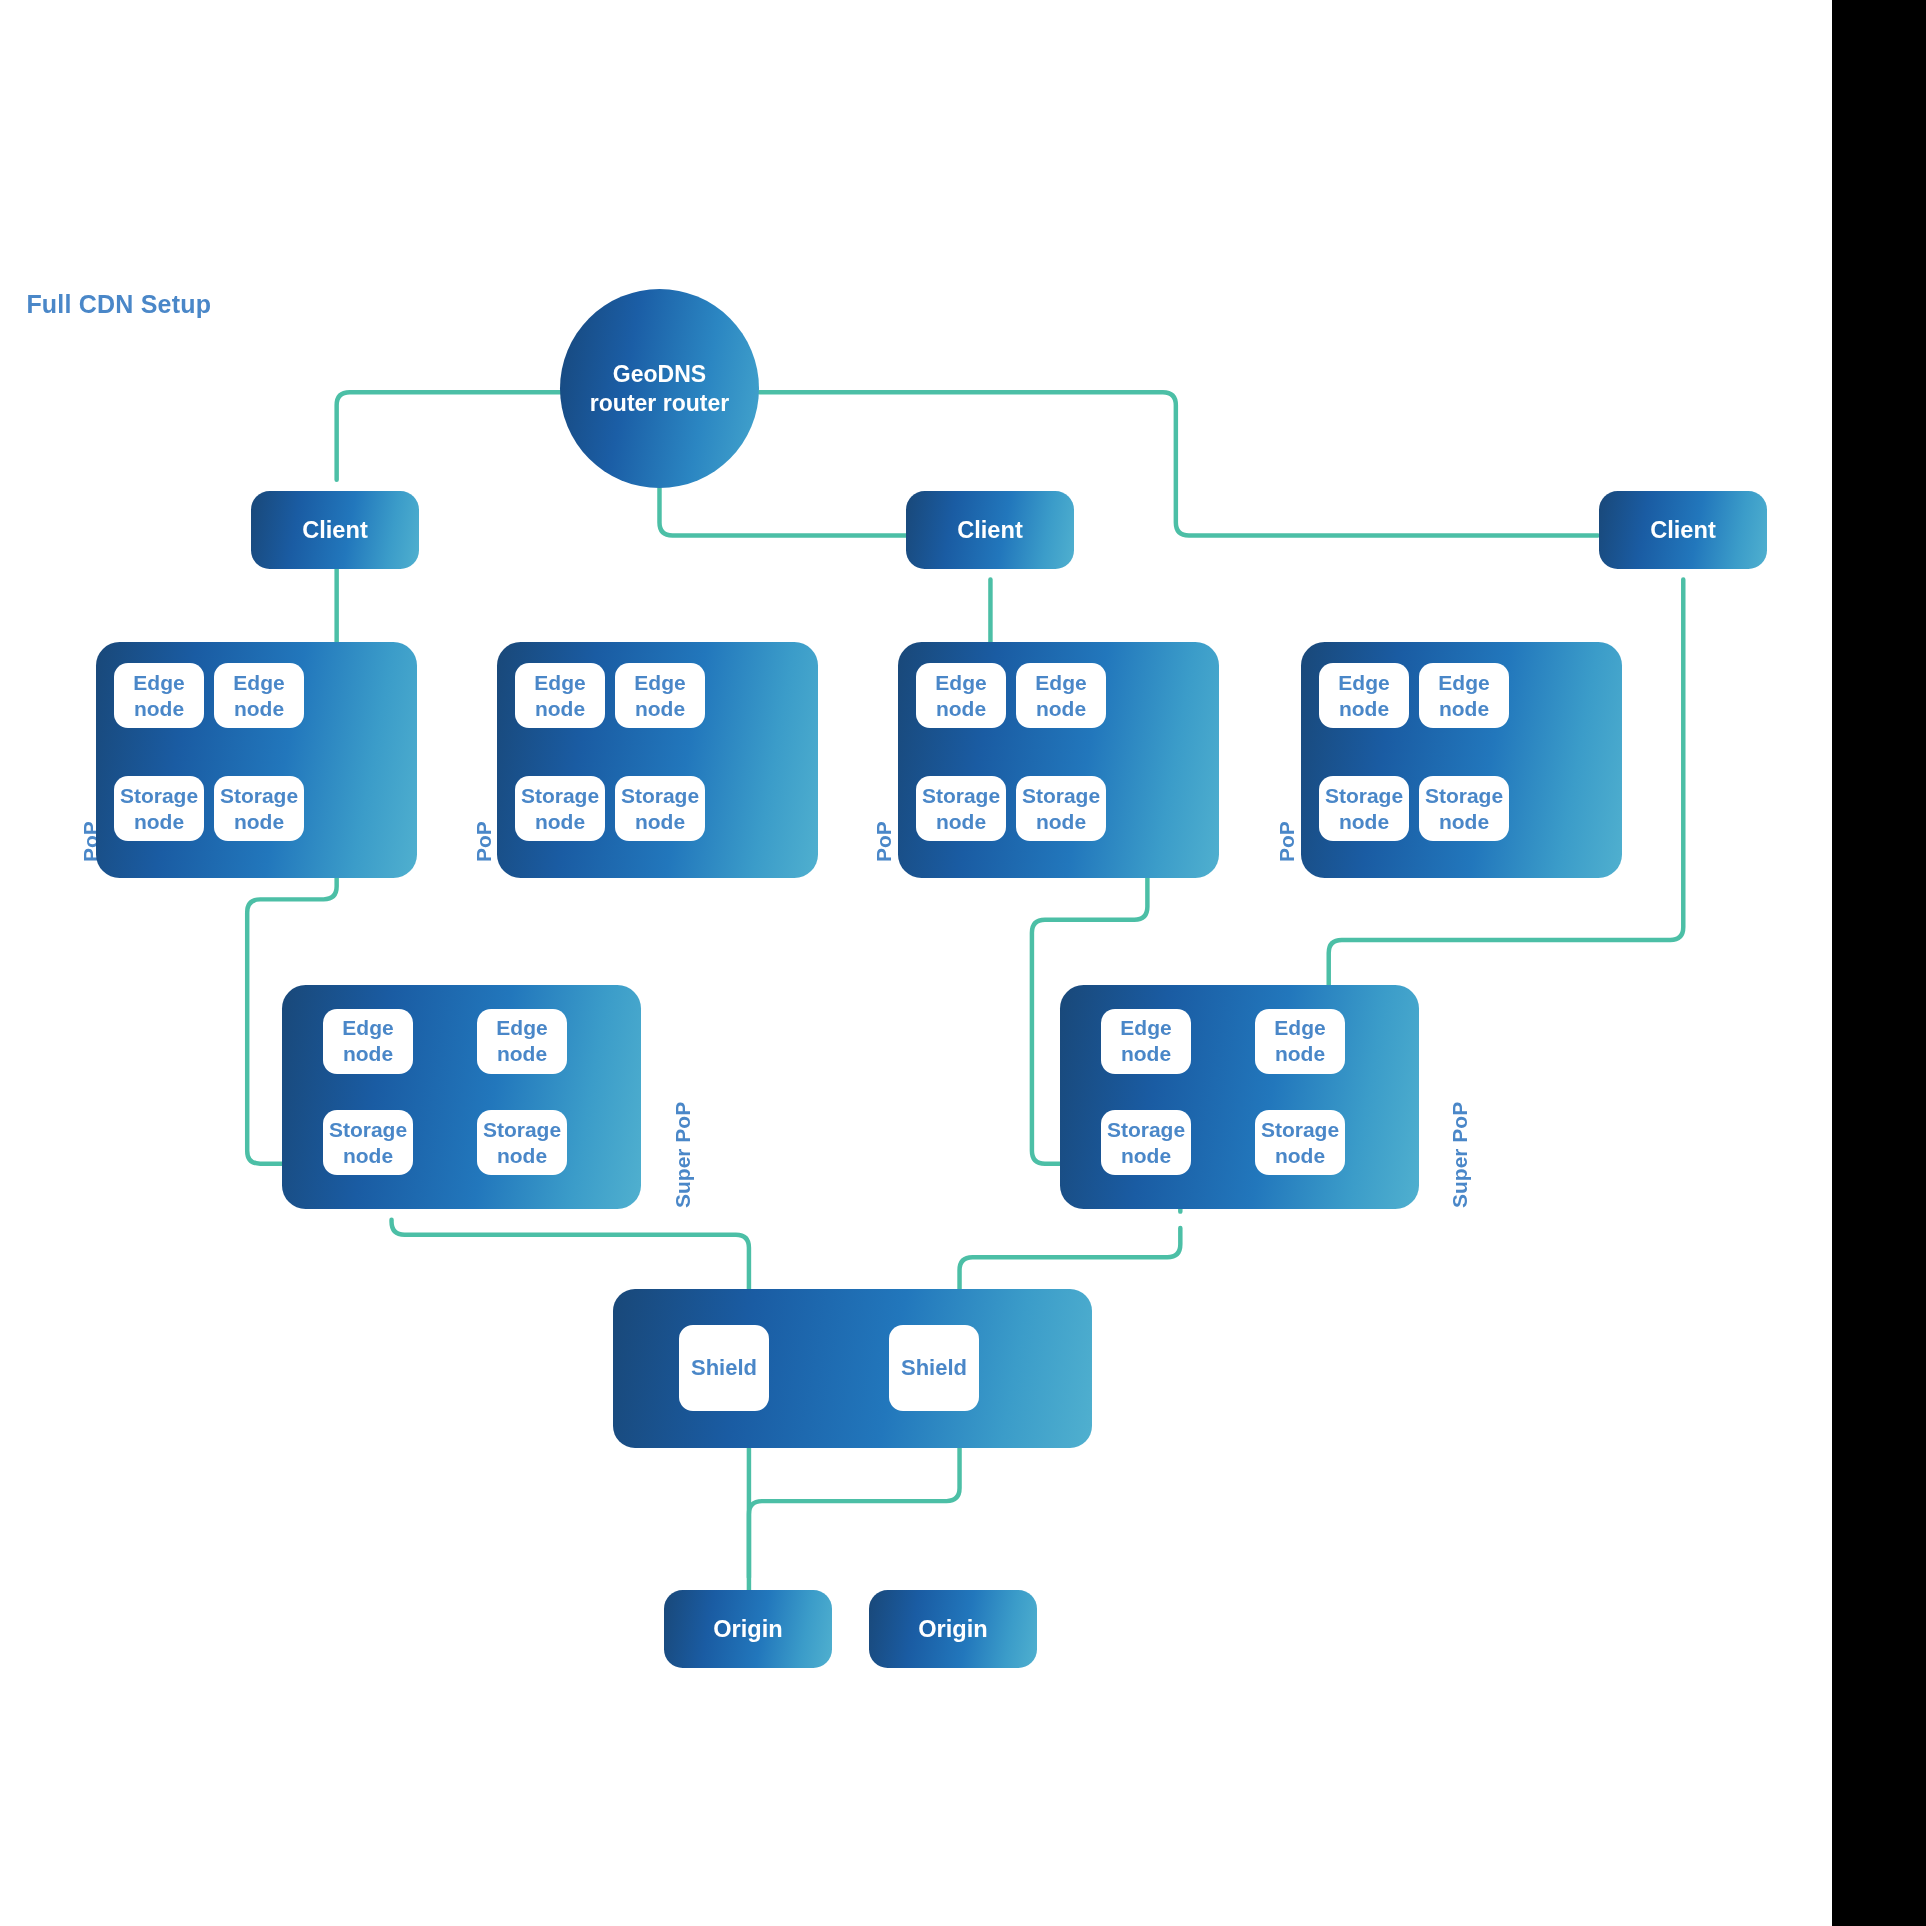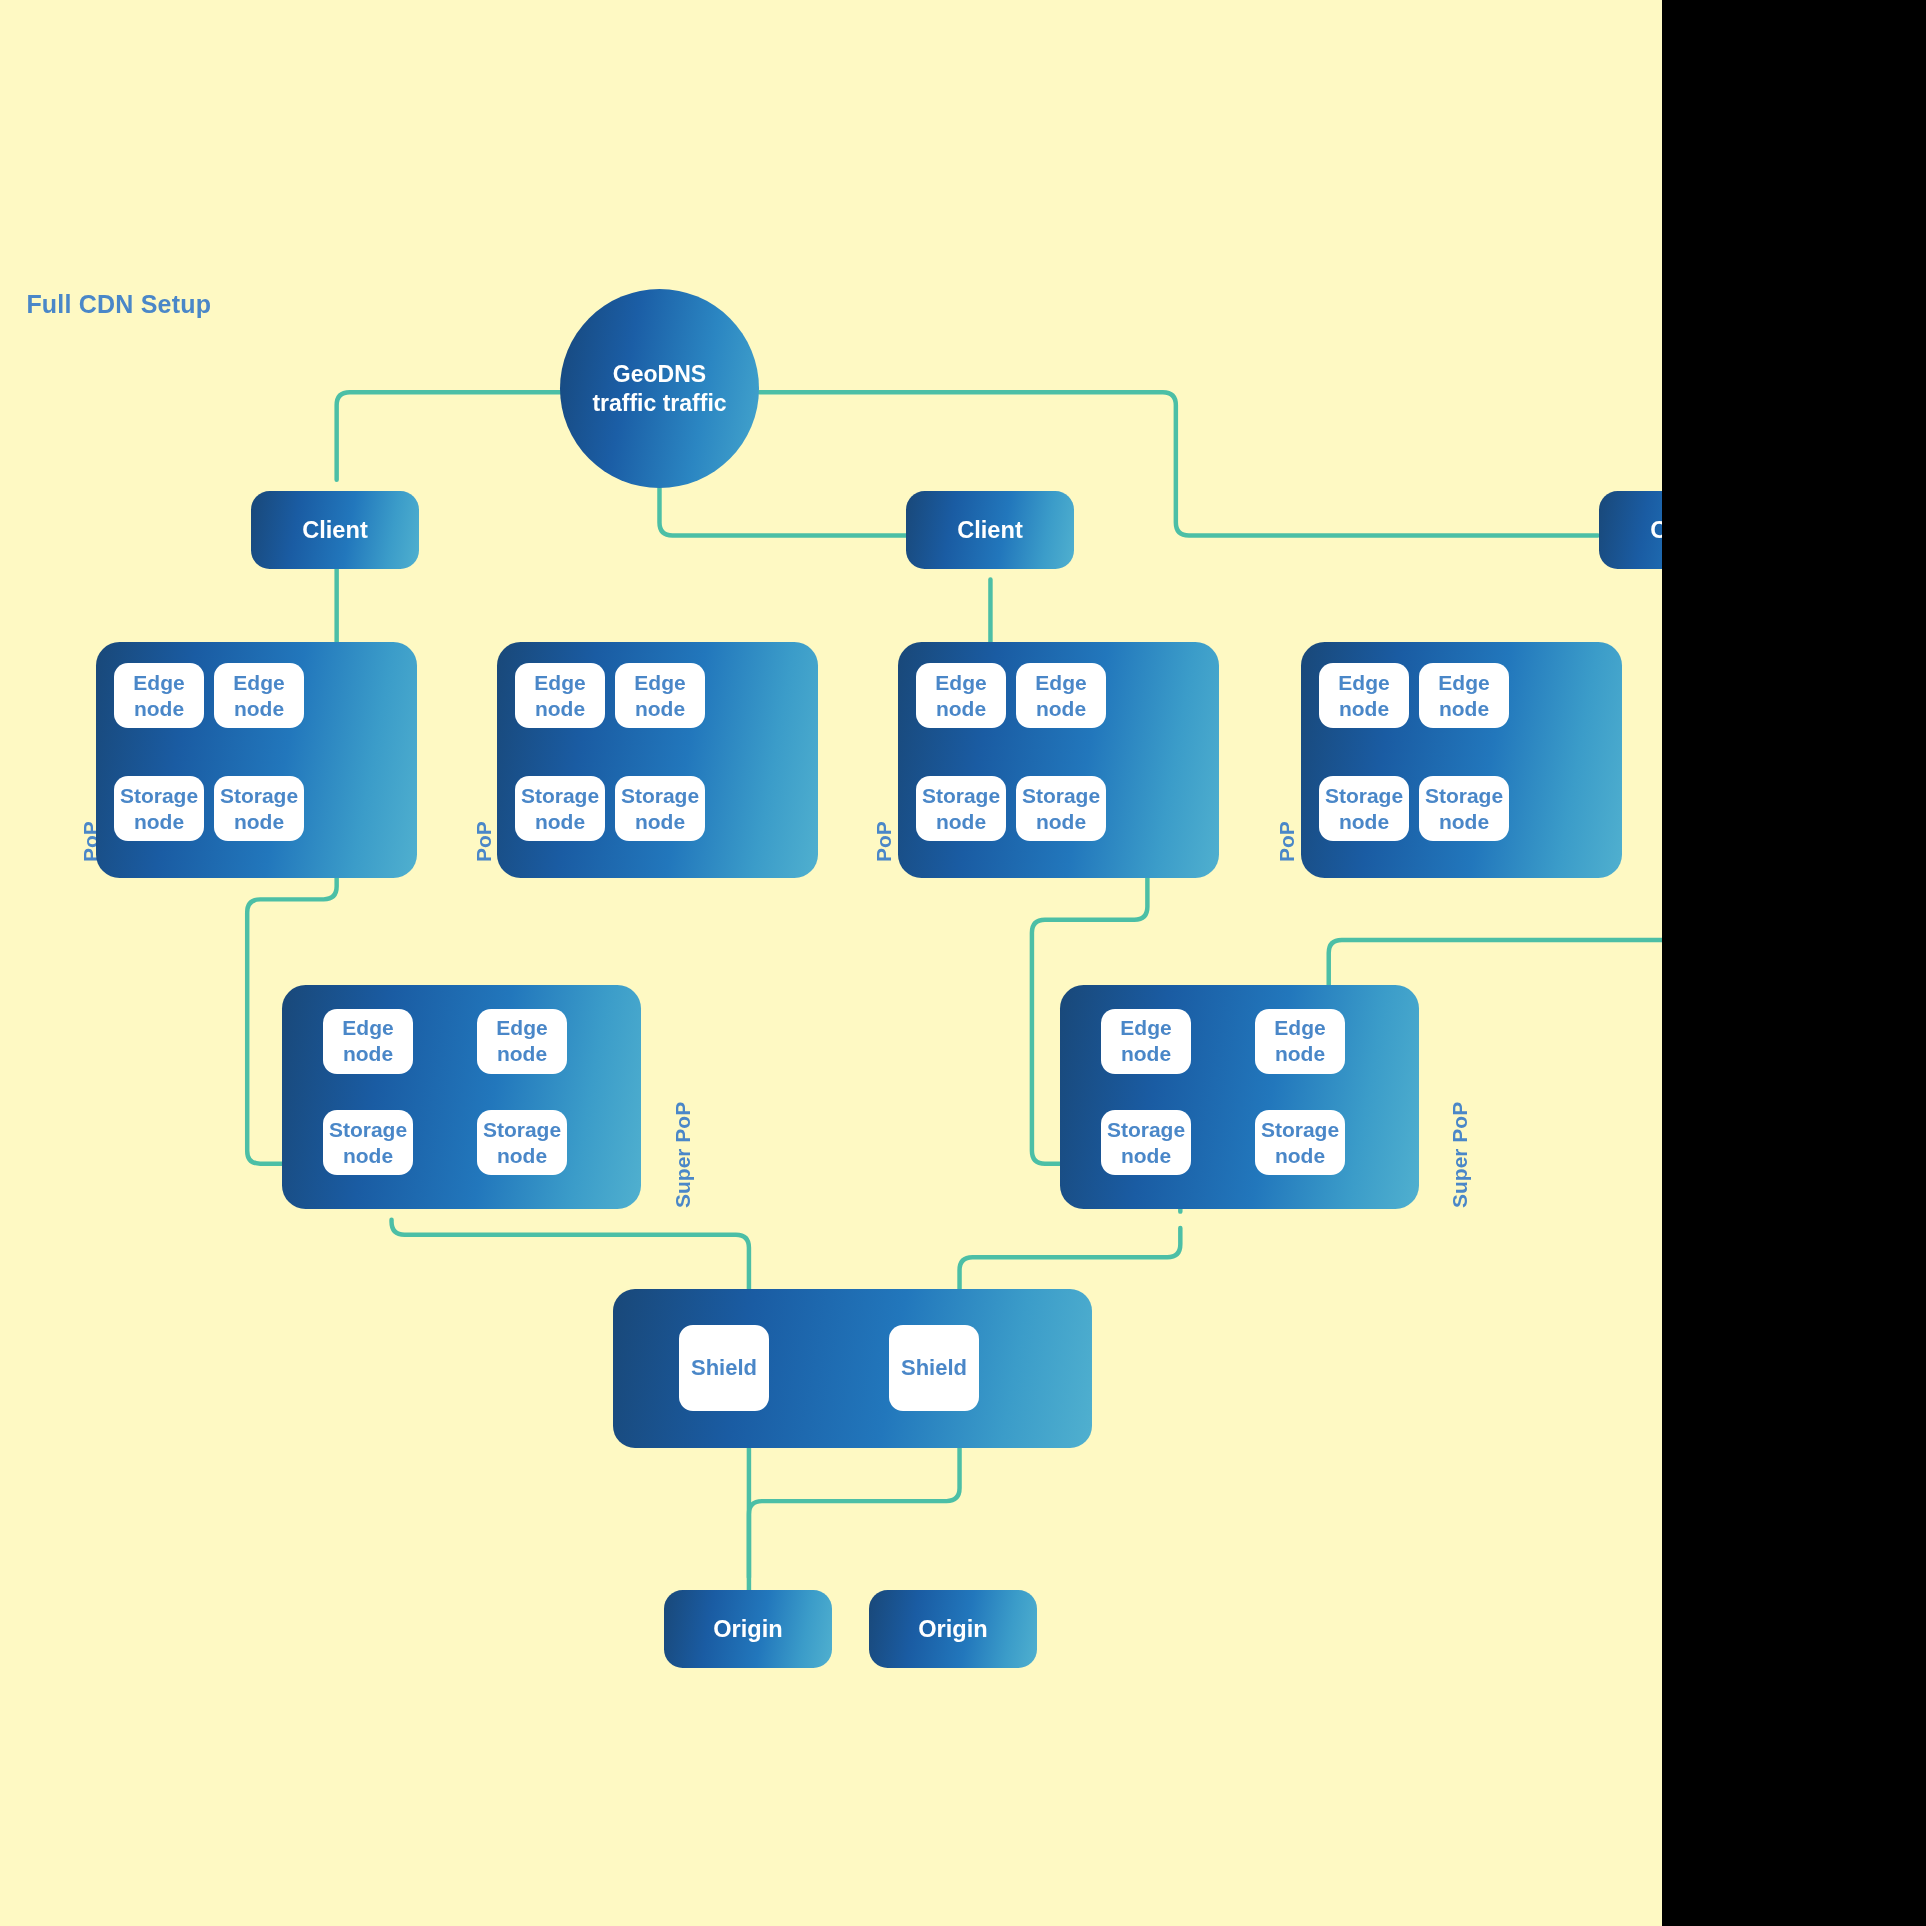--- a/index.html
+++ b/index.html
@@ -1,19 +1,19 @@
 <!DOCTYPE html>
 <html style="font-size:6.5px"><head>
 <meta charset="utf-8">
 <style>
   html,body{margin:0;padding:0;background:#000;}
   #stage{
     position:relative;
-    width:1662px;height:1926px;
-    background:#fef9c3;
+    width:1832px;height:1926px;
+    background:#ffffff;
     font-family:"Liberation Sans", sans-serif;
     overflow:hidden;
   }
   #wires{position:absolute;left:0;top:0;width:1926px;height:1926px;}
 
   
   .diagram-title{
     position:absolute;
     font-size:25px;
     font-weight:700;
@@ -124,21 +124,21 @@
 
       <path stroke-dasharray="18 26" d="M 3056 2878 H 3156"></path>
     </g>
   </svg>
 
   <div class="diagram-title" style="left:26.4px; top:290px;">Full CDN Setup</div>
 
   <div class="geodns" style="left:560px; top:289px; width:199px; height:199px;">
     <div class="node-label">
       <span>GeoDNS</span><br>
-      <span>traffic traffic</span>
+      <span>router router</span>
     </div>
   </div>
 
   <div class="grad-box" style="left:251px; top:491px; width:168px; height:78px;">
     <span class="node-label">Client</span>
   </div>
 
   <div class="grad-box" style="left:906px; top:491px; width:168px; height:78px;">
     <span class="node-label">Client</span>
   </div>

